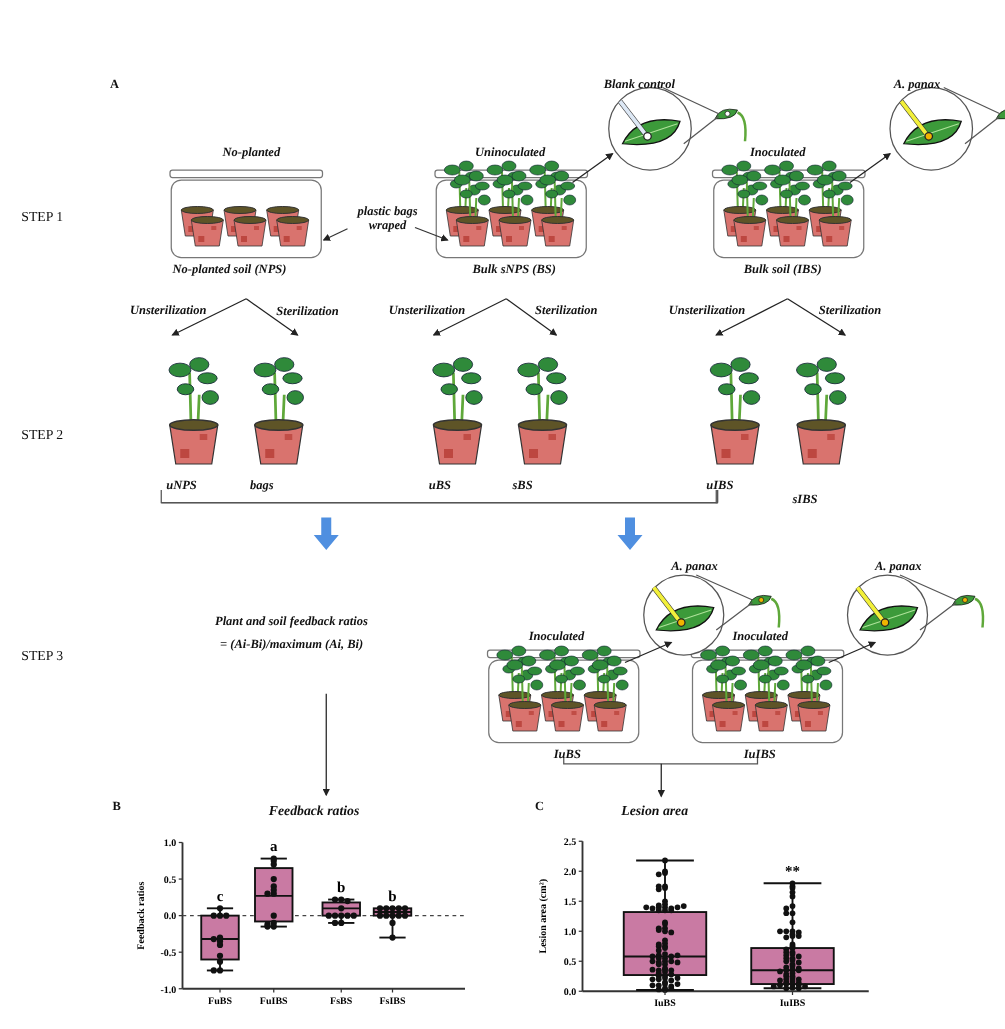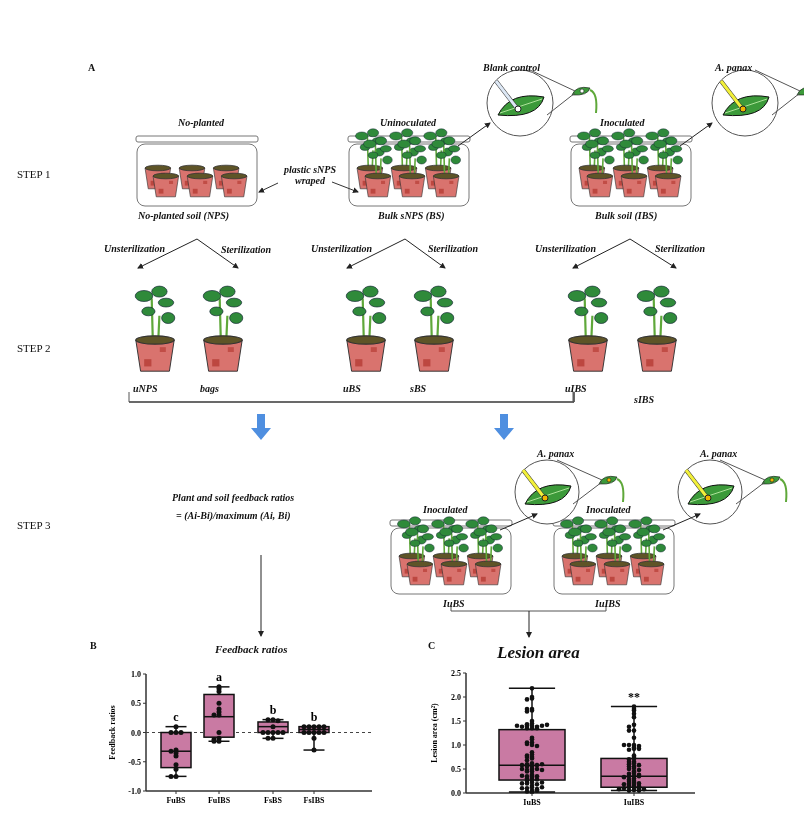--- a/index.html
+++ b/index.html
@@ -209,21 +209,21 @@
     </g>
 </svg>
 
 <div class="lbl" style="left:178px;top:117px">No-planted</div>
 <div class="lbl" style="left:380px;top:117px">Uninoculated</div>
 <div class="lbl" style="left:600px;top:117px">Inoculated</div>
 <div class="lbl" style="left:138px;top:210px">No-planted soil (NPS)</div>
 <div class="lbl" style="left:378px;top:210px">Bulk sNPS (BS)</div>
 <div class="lbl" style="left:595px;top:210px">Bulk soil (IBS)</div>
 <div class="lbl" style="left:275px;top:164px;text-align:center;width:70px">
-  <span>plastic sNPS</span><br>
+  <span>plastic bags</span><br>
   <span>wraped</span>
 </div>
 <div class="lbl" style="left:483px;top:62px">Blank control</div>
 <div class="lbl ital" style="left:715px;top:62px">A. panax</div>
 
 <div class="lbl" style="left:104px;top:243px">Unsterilization</div>
 <div class="lbl" style="left:221px;top:244px">Sterilization</div>
 <div class="lbl" style="left:311px;top:243px">Unsterilization</div>
 <div class="lbl" style="left:428px;top:243px">Sterilization</div>
 <div class="lbl" style="left:535px;top:243px">Unsterilization</div>
@@ -239,21 +239,21 @@
 <div class="lbl" style="left:172px;top:492px">Plant and soil feedback ratios</div>
 <div class="lbl" style="left:176px;top:510px">= (Ai-Bi)/maximum (Ai, Bi)</div>
 <div class="lbl" style="left:423px;top:504px">Inoculated</div>
 <div class="lbl" style="left:586px;top:504px">Inoculated</div>
 <div class="lbl ital" style="left:537px;top:448px">A. panax</div>
 <div class="lbl ital" style="left:700px;top:448px">A. panax</div>
 <div class="lbl" style="left:443px;top:598px">IuBS</div>
 <div class="lbl" style="left:595px;top:598px">IuIBS</div>
 
 <div class="lbl" style="left:215px;top:643px;font-size:11px">Feedback ratios</div>
-<div class="lbl" style="left:497px;top:643px;font-size:17px">Lesion area</div>
+<div class="lbl" style="left:497px;top:643px;font-size:11px">Lesion area</div>
 
 <svg class="abs" id="chartB" style="left:0;top:0" width="804" height="823">
     <g>
       <line x1="146" y1="674" x2="146" y2="791" stroke="#333" stroke-width="1.5"></line>
       <line x1="146" y1="791" x2="372" y2="791" stroke="#333" stroke-width="1.5"></line>
       <line x1="143" y1="674" x2="146" y2="674" stroke="#333"></line>
       <text x="141" y="677" text-anchor="end" font-size="8" font-weight="bold">1.0</text>
       <line x1="143" y1="703.25" x2="146" y2="703.25" stroke="#333"></line>
       <text x="141" y="706.25" text-anchor="end" font-size="8" font-weight="bold">0.5</text>
       <line x1="143" y1="732.5" x2="146" y2="732.5" stroke="#333"></line>

